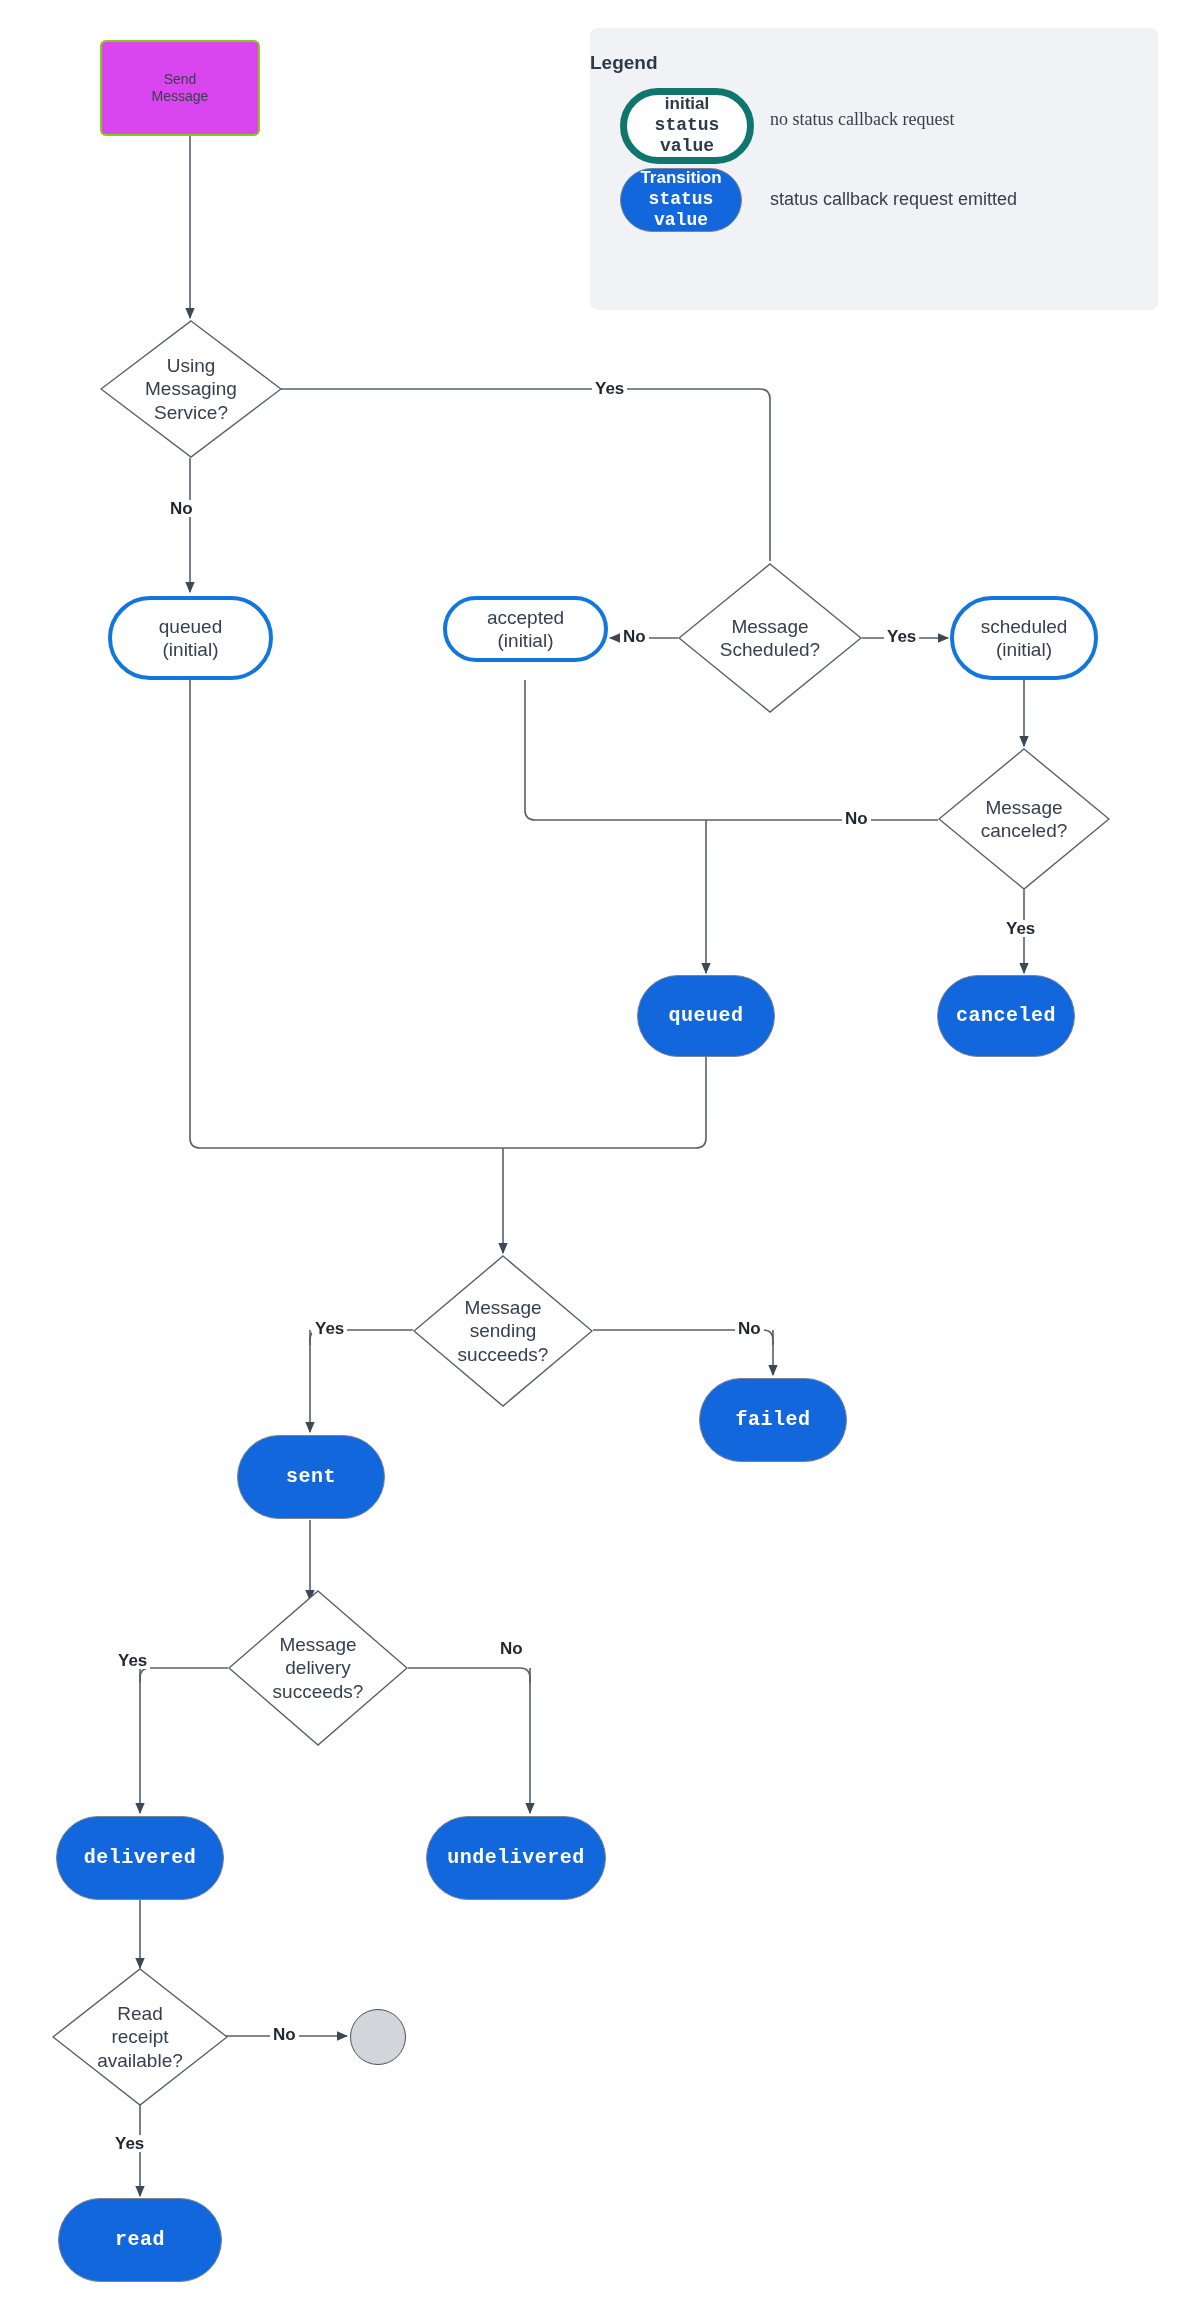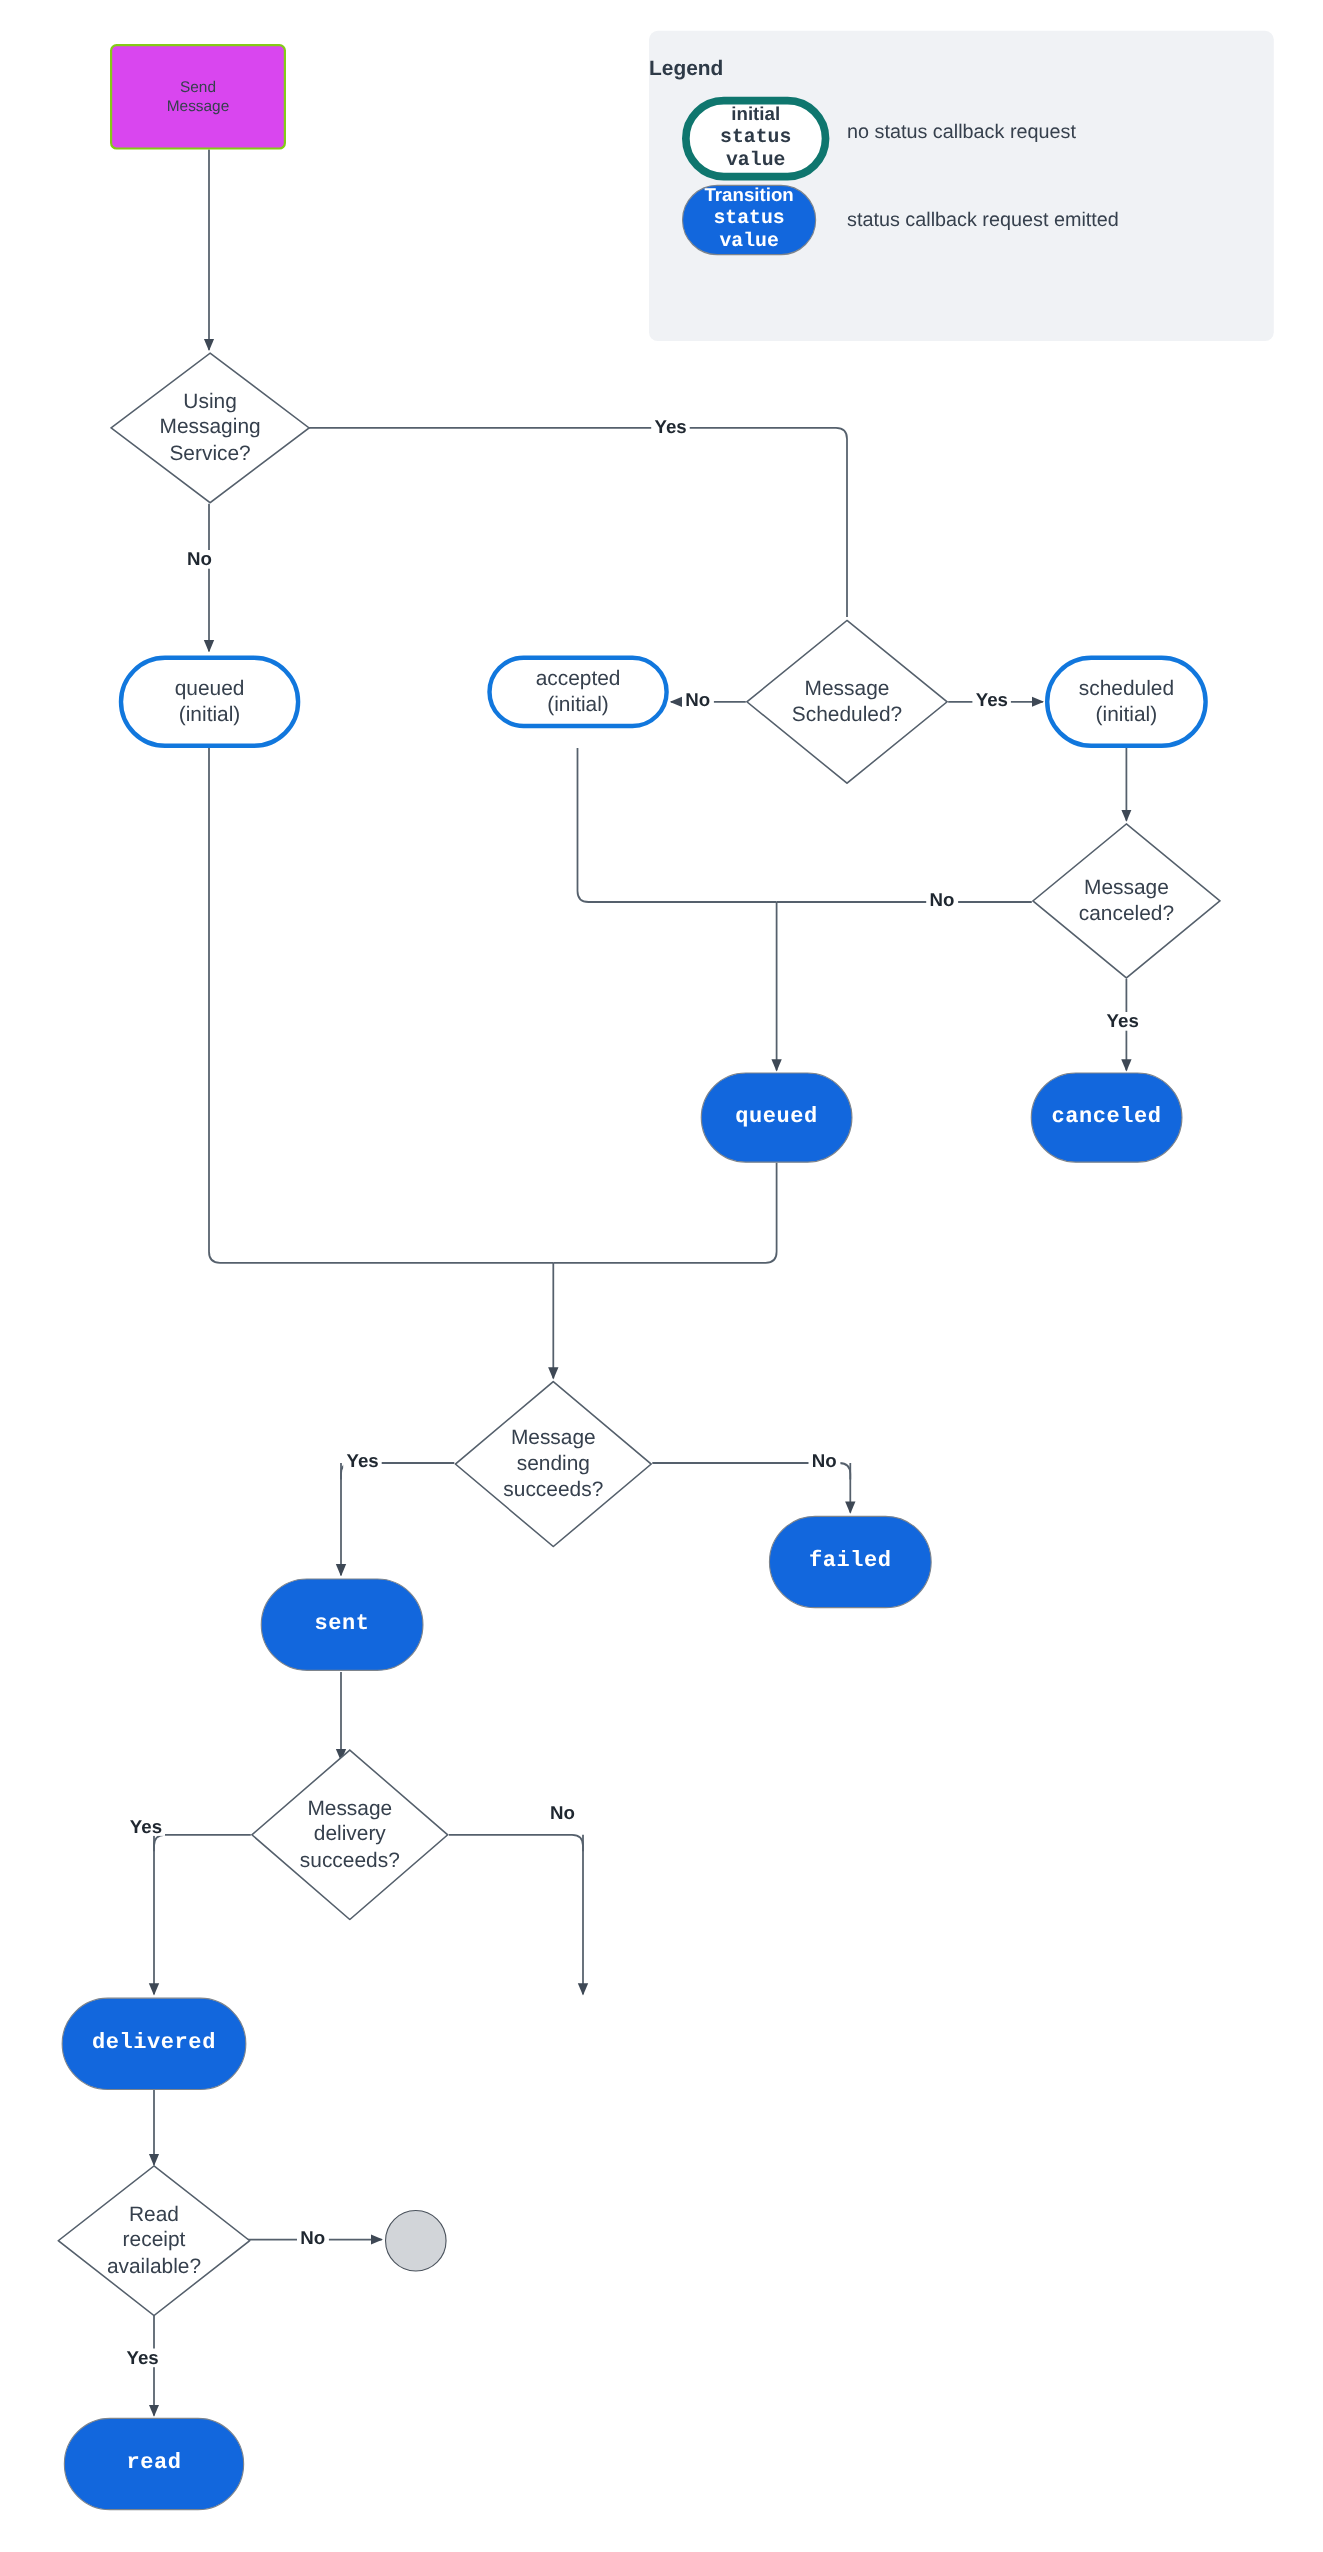--- a/index.html
+++ b/index.html
@@ -304,20 +304,21 @@
       <div>
         <span>Message</span><br>
         <span>delivery</span><br>
         <span>succeeds?</span>
       </div>
     </div>
   </div>
 
   <div class="node pill-trans" style="left:56px; top:1816px; width:168px; height:84px;">delivered</div>
 
+  <div class="node pill-trans" style="left:426px; top:1816px; width:180px; height:84px;">undelivered</div>
 
   <div class="diamond" style="left:52px; top:1968px; width:176px; height:138px;">
     <svg class="dshape" viewBox="0 0 176 138" preserveAspectRatio="none">
       <polygon points="88,1 175,69 88,137 1,69" fill="#ffffff" stroke="#55606c" stroke-width="1.4"></polygon>
     </svg>
     <div class="dlabel">
       <div>
         <span>Read</span><br>
         <span>receipt</span><br>
         <span>available?</span>
@@ -342,21 +343,21 @@
   <div class="elabel" style="left:270px; top:2026px;">No</div>
   <div class="elabel" style="left:112px; top:2135px;">Yes</div>
 
   <div id="legend">
     <div class="ltitle">Legend</div>
 
     <div class="lswatch lsw-initial" style="left:30px; top:60px; width:120px; height:62px;">
       <span class="w1">initial</span>
       <span class="w2">status value</span>
     </div>
-    <div class="ldesc" style="left:180px; top:50px; line-height:82px;">no status callback request</div>
+    <div class="ldesc" style="left:180px; top:50px; line-height:82px;font-family:Liberation Serif, serif;">no status callback request</div>
 
     <div class="lswatch lsw-trans" style="left:30px; top:140px; width:120px; height:62px;">
       <span class="w1">Transition</span>
       <span class="w2">status value</span>
     </div>
     <div class="ldesc" style="left:180px; top:130px; line-height:82px;">status callback request emitted</div>
   </div>
 
 </div>
 

